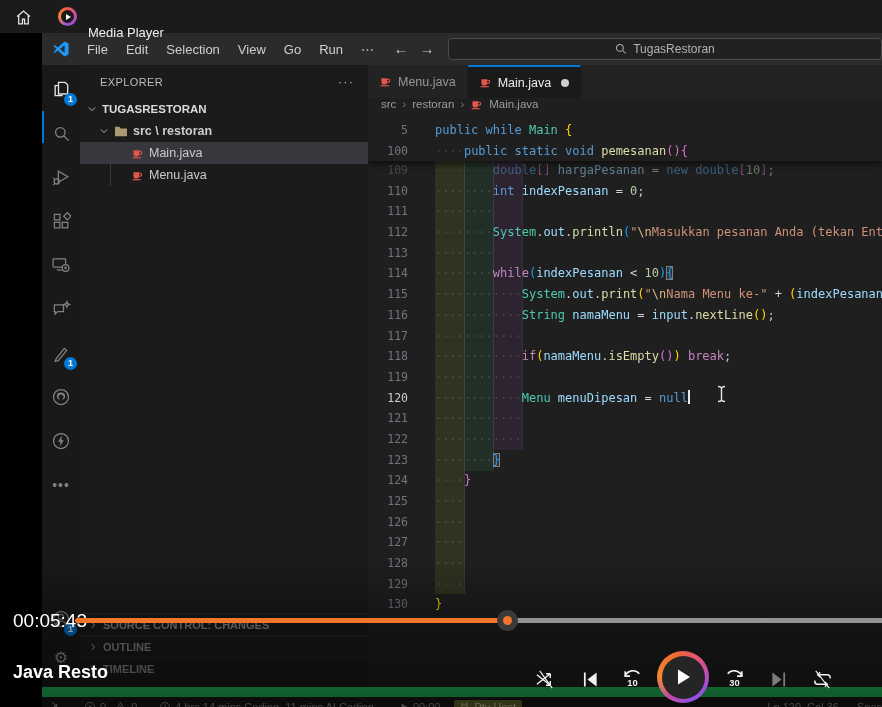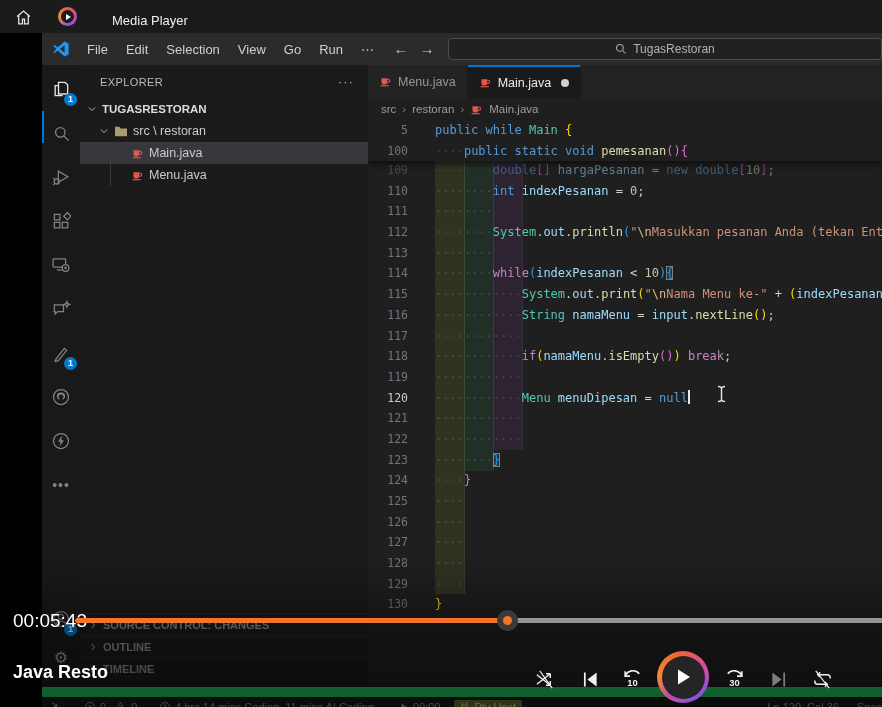--- a/index.html
+++ b/index.html
@@ -6,21 +6,21 @@
   #app{position:relative;width:882px;height:707px;overflow:hidden;background:#000;
        font-family:"Liberation Sans",sans-serif;-webkit-font-smoothing:antialiased;}
   
   .mp-titlebar{position:absolute;left:0;top:0;width:882px;height:33px;background:#1b1b1b;z-index:40;}
   .mp-home{position:absolute;left:12px;top:6px;width:22px;height:22px;display:flex;align-items:center;justify-content:center;color:#e8e8e8;}
   .mp-appicon{position:absolute;left:58px;top:7px;width:19px;height:19px;border-radius:50%;
       background:conic-gradient(from -90deg,#f28a2e,#ef5a4e,#c44bb4,#8e54e0,#f28a2e);
       display:flex;align-items:center;justify-content:center;}
   .mp-appicon::before{content:"";position:absolute;width:13px;height:13px;border-radius:50%;background:#1b1b1b;}
   .mp-appicon svg{position:relative;z-index:1;}
-  .mp-title{position:absolute;left:88px;top:4px;height:33px;line-height:33px;font-size:13px;color:#f0f0f0;margin-left:24px;}
+  .mp-title{position:absolute;left:88px;top:16px;height:33px;line-height:33px;font-size:13px;color:#f0f0f0;}
   
   .video{position:absolute;left:0;top:33px;width:882px;height:674px;background:#000;}
   .vscode{position:absolute;left:42px;top:0;width:840px;height:684px;background:#22c55e;overflow:hidden;}
   
   .vs-titlebar{position:absolute;left:0;top:0;width:840px;height:32px;background:#2b2b2b;}
   .vs-logo{position:absolute;left:11px;top:8px;}
   .vs-menus{position:absolute;left:36px;top:0;height:32px;display:flex;align-items:center;}
   .menu-item{padding:0 9px;font-size:13px;color:#cfcfcf;}
   .nav-arrow{position:absolute;top:7px;width:18px;height:18px;color:#c8c8c8;font-size:15px;line-height:18px;text-align:center;}
   .vs-search{position:absolute;left:406px;top:5px;width:432px;height:20px;background:#212121;border:1px solid #4c4c4c;
@@ -49,21 +49,21 @@
   .sb-sections{position:absolute;left:0;bottom:8px;width:288px;}
   .section-row{height:21px;border-top:1px solid #2a2a2a;display:flex;align-items:center;gap:5px;
       padding-left:8px;font-size:11px;font-weight:bold;color:#8d8d8d;}
   
   .vs-editor{position:absolute;left:326px;top:32px;width:514px;height:622px;background:#1f1f1f;overflow:hidden;}
   .tabbar{position:absolute;left:0;top:0;width:514px;height:33px;background:#222;display:flex;}
   .tab{display:flex;align-items:center;gap:6px;padding:0 11px;font-size:12.5px;color:#969696;background:#232323;
       border-right:1px solid #191919;height:33px;box-sizing:border-box;}
   .tab.active{background:#1a1a1a;color:#ececec;border-top:2px solid #0078d4;}
   .tab .dot{width:8px;height:8px;border-radius:50%;background:#cfcfcf;margin-left:4px;}
-  .breadcrumb{position:absolute;left:0;top:33px;width:514px;height:22px;display:flex;align-items:center;gap:6px;
+  .breadcrumb{position:absolute;left:0;top:33px;width:514px;height:22px;display:flex;gap:6px;
       padding-left:13px;font-size:11.5px;color:#9d9d9d;box-sizing:border-box;}
   .bc-sep{color:#7a7a7a;}
   .code-wrap{position:absolute;left:0;top:55px;width:514px;height:567px;
       font-family:"DejaVu Sans Mono",monospace;font-size:12px;line-height:20.7px;color:#ccc;}
   .icols{position:absolute;top:40px;left:67px;}
   .icol{position:absolute;top:0;border-right:1px solid rgba(255,255,255,.055);}
   .lines{position:absolute;left:0;top:40px;right:0;}
   .cl{height:20.7px;display:flex;white-space:pre;}
   .cl.dim{opacity:.5;}
   .ln{width:40px;flex:none;text-align:right;color:#6e7681;font-size:11.5px;}
@@ -232,21 +232,21 @@
           <span>EXPLORER</span>
           <span class="dots">···</span>
         </div>
         <div class="tree" id="explorer-tree">
             <div class="tree-row root" style="padding-left:7px;">
               <svg class="chev" width="10" height="10" viewBox="0 0 16 16" fill="none" stroke="currentColor" stroke-width="1.6">
                 <path d="M3 5.5 L8 10.5 L13 5.5"></path>
               </svg>
               <span class="lbl">TUGASRESTORAN</span>
             </div>
-            <div class="tree-row" style="padding-left:19px;">
+            <div class="tree-row" style="padding-left:19px;font-weight:bold;">
               <svg class="chev" width="10" height="10" viewBox="0 0 16 16" fill="none" stroke="currentColor" stroke-width="1.6">
                 <path d="M3 5.5 L8 10.5 L13 5.5"></path>
               </svg>
               <svg width="14" height="12" viewBox="0 0 16 14">
                 <path fill="#ab9a72" d="M1 2 h5 l1.5 2 H15 v9 H1 Z"></path>
               </svg>
               <span class="lbl">src \ restoran</span>
             </div>
             <div class="tree-row selected" style="padding-left:51px;">
               <svg width="13" height="13" viewBox="0 0 16 16">

